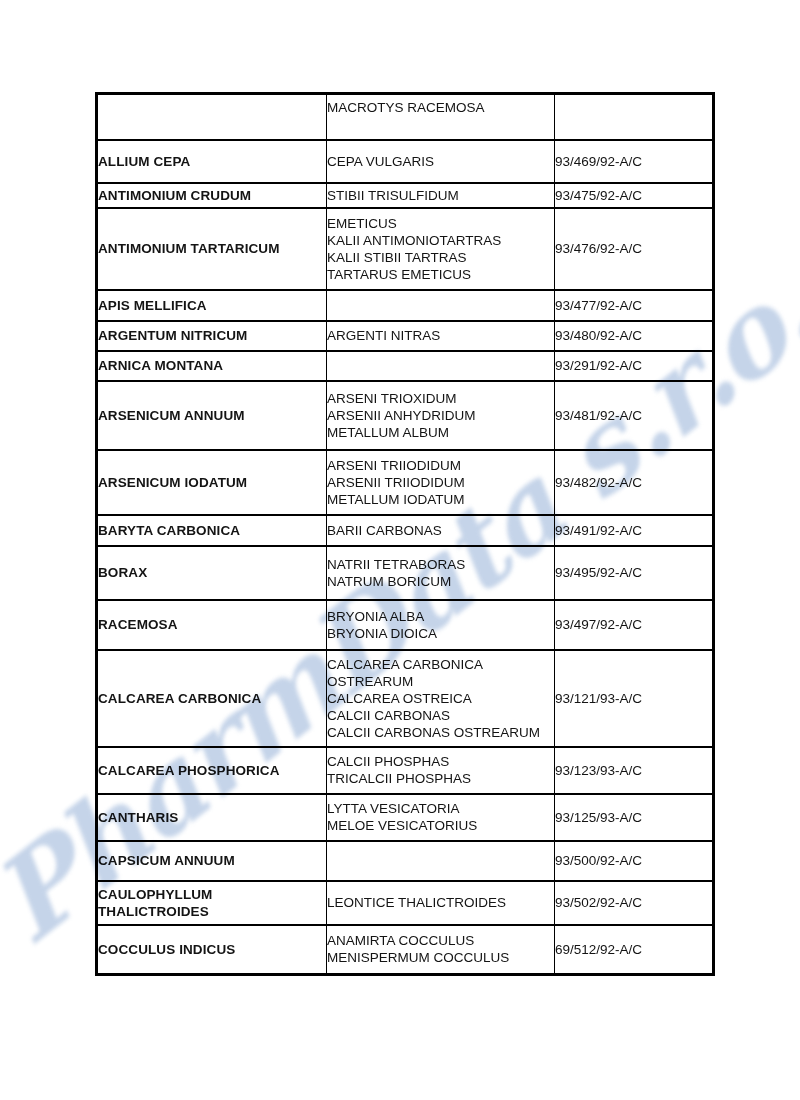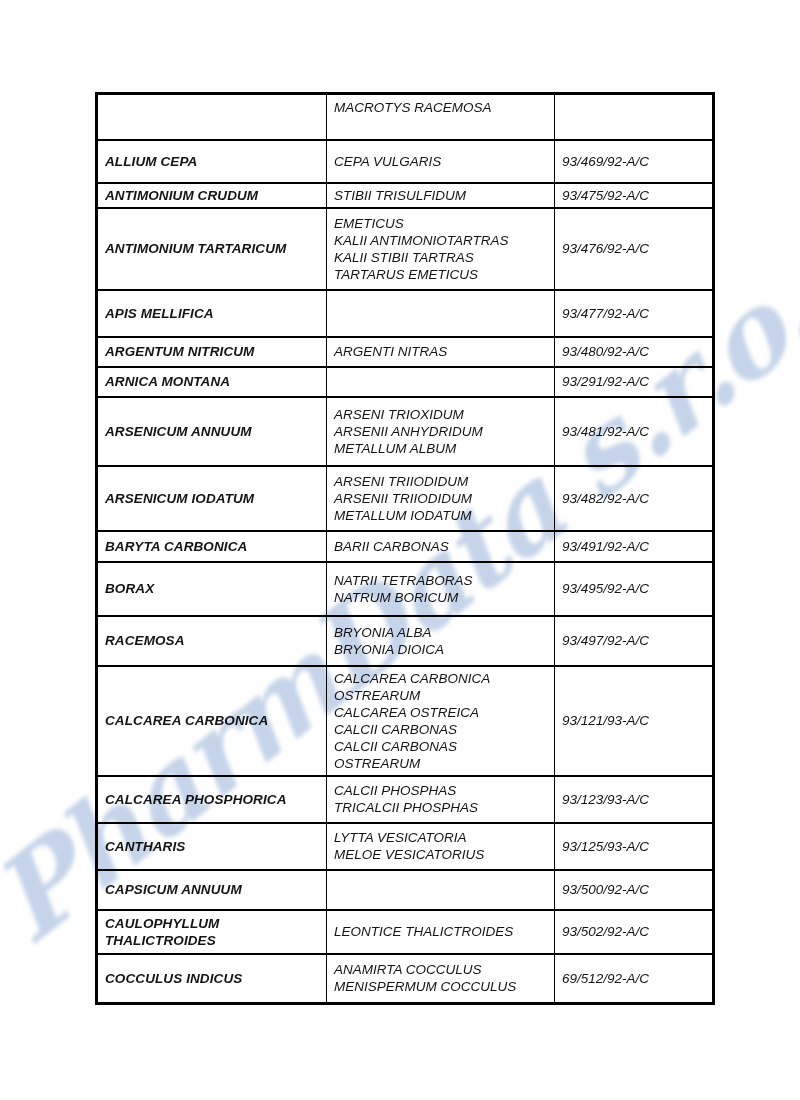--- a/index.html
+++ b/index.html
@@ -22,26 +22,25 @@
     color: #141414;
   }
   .reg-table col.c1 { width: 230px; }
   .reg-table col.c2 { width: 228px; }
   .reg-table col.c3 { width: 159px; }
   .reg-table { border: 3px solid #000; }
   .reg-table td {
     border: 2px solid #000;
     border-left-width: 1px;
     border-right-width: 1px;
-    padding: 3px 7px;
+    padding: 3px 0;
     vertical-align: middle;
     white-space: pre-line;
     line-height: 17px;
     overflow: hidden;
-    font-style: italic;
   }
   .reg-table td.name { font-weight: bold; letter-spacing: 0.1px; }
   .reg-table tr.partial td { vertical-align: top; padding-top: 4px; }
   .watermark {
     position: absolute;
     left: 410px;
     top: 600px;
     transform: translate(-50%, -50%) rotate(-38deg) skewX(-6deg);
     font-family: "DejaVu Serif", "Liberation Serif", serif;
     font-style: italic;
@@ -84,21 +83,21 @@
         <td class="reg">93/475/92-A/C</td>
       </tr>
       <tr style="height:82px">
         <td class="name">ANTIMONIUM TARTARICUM</td>
         <td class="syn">EMETICUS
 KALII ANTIMONIOTARTRAS
 KALII STIBII TARTRAS
 TARTARUS EMETICUS</td>
         <td class="reg">93/476/92-A/C</td>
       </tr>
-      <tr style="height:47px">
+      <tr style="height:31px">
         <td class="name">APIS MELLIFICA</td>
         <td class="syn"></td>
         <td class="reg">93/477/92-A/C</td>
       </tr>
       <tr style="height:30px">
         <td class="name">ARGENTUM NITRICUM</td>
         <td class="syn">ARGENTI NITRAS</td>
         <td class="reg">93/480/92-A/C</td>
       </tr>
       <tr style="height:30px">

